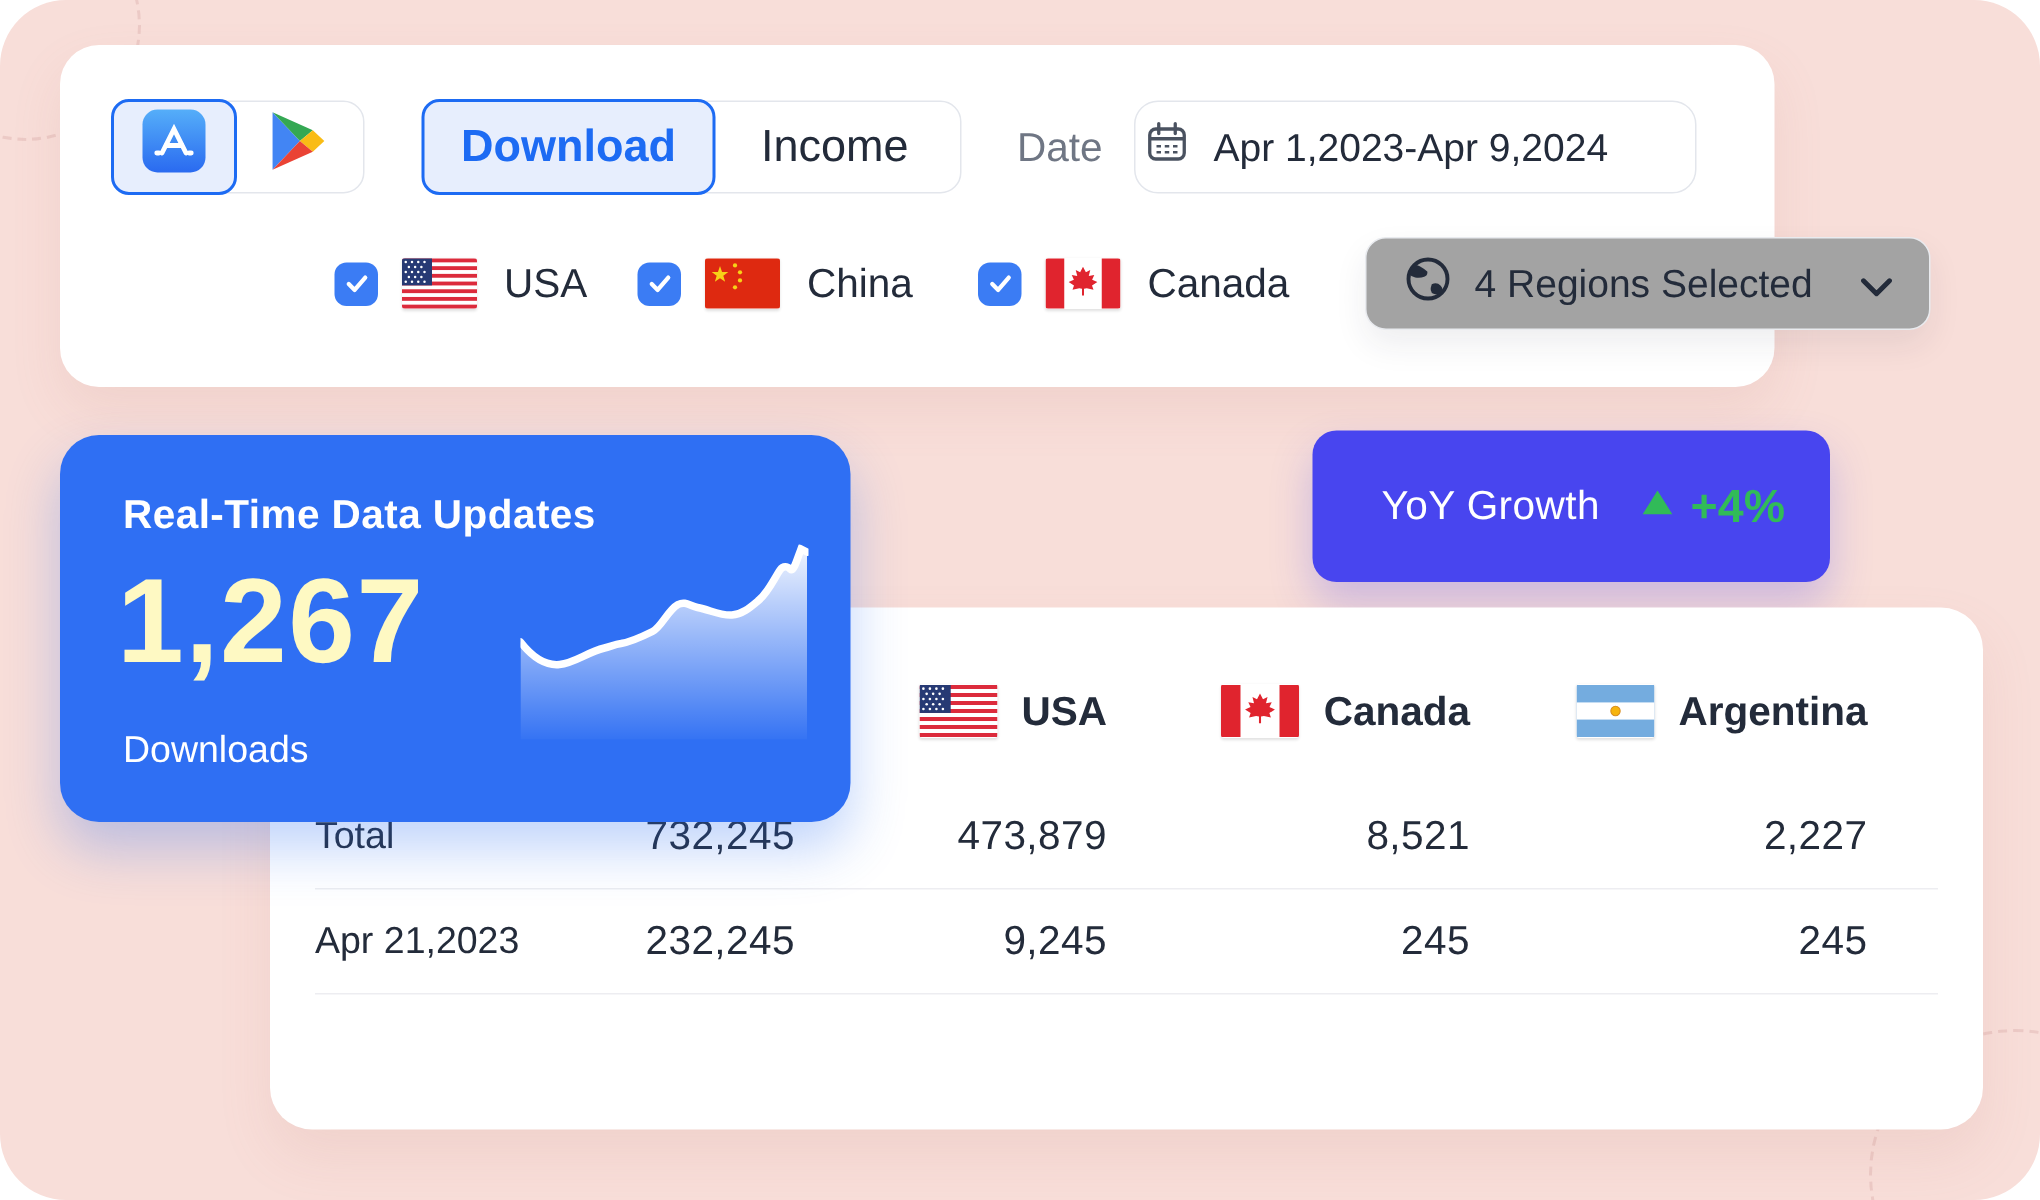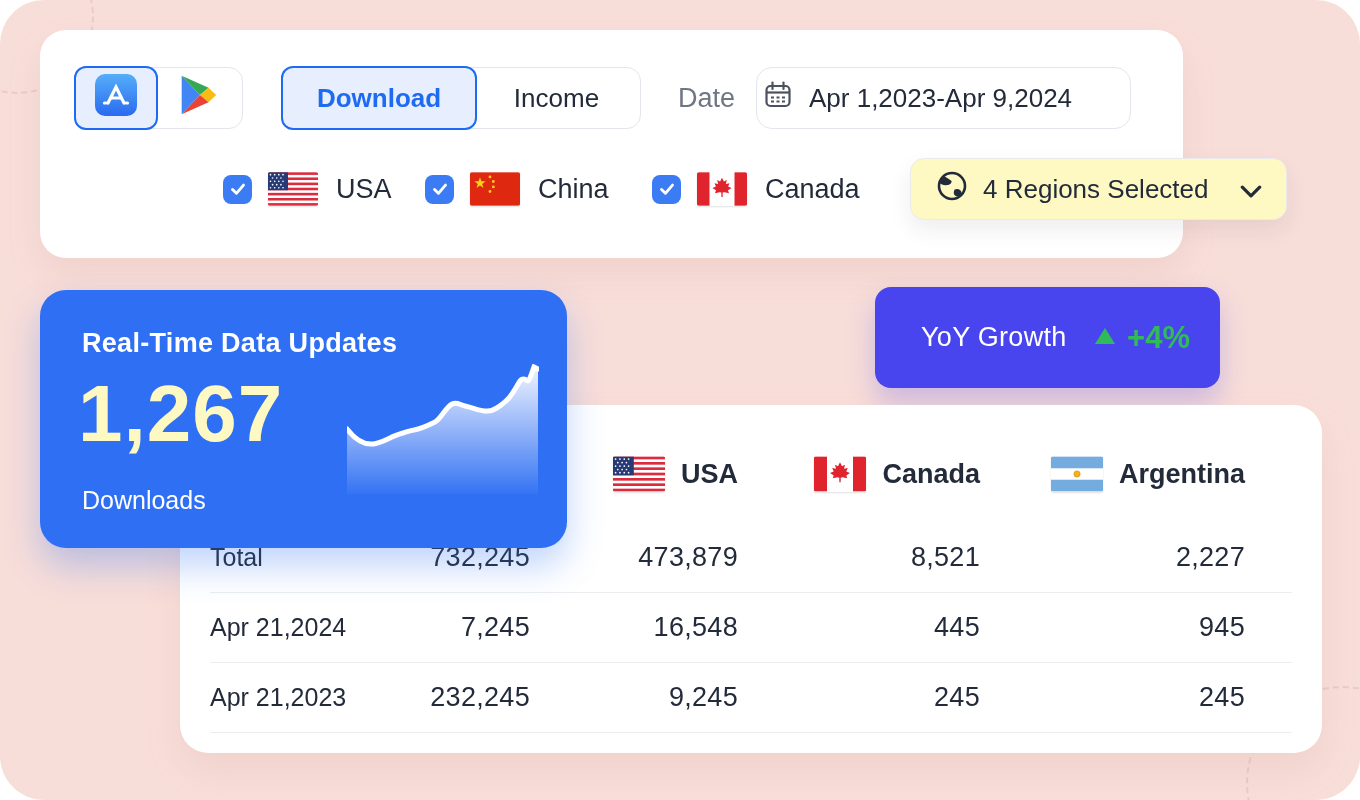--- a/index.html
+++ b/index.html
@@ -10,42 +10,42 @@
   .deco-tl{width:150px;height:150px;left:-60px;top:-60px;}
   .deco-br{width:190px;height:190px;right:-80px;bottom:-80px;}
 
   .card{position:absolute;background:#fff;border-radius:26px;}
   .filter-card{left:40px;top:30px;width:1143px;height:228px;
     box-shadow:0 16px 34px rgba(193,124,116,.12);}
 
   
   .seg{position:absolute;display:flex;background:#fff;border:1.5px solid #e3e6ec;border-radius:14px;box-sizing:border-box;}
   .seg-btn{border:none;background:transparent;display:flex;align-items:center;justify-content:center;
-    cursor:pointer;font-family:inherit;font-size:26px;color:#232b3a;box-sizing:border-box;}
+    cursor:pointer;font-family:inherit;font-size:30px;color:#232b3a;box-sizing:border-box;}
   .seg-btn.selected{background:#e7eefd;border:2.5px solid #1d6bf3;border-radius:12px;margin:-2px;z-index:1;}
   .stores{left:35px;top:37px;width:168px;height:62px;}
   .stores .seg-btn{width:84px;}
   .metrics{left:242px;top:37px;width:359px;height:62px;}
   .btn-download{width:196px;font-weight:bold;color:#1d6bf3;}
   .btn-income{width:163px;font-weight:500;}
 
   .date-label{position:absolute;left:638px;top:37px;height:62px;display:flex;align-items:center;
     font-size:27px;color:#6f7684;font-weight:500;}
   .date-btn{position:absolute;left:716px;top:37px;width:375px;height:62px;border-radius:16px;
     border:1.5px solid #e3e6ec;background:#fff;display:flex;align-items:center;justify-content:flex-start;
     gap:16px;font-family:inherit;font-size:26px;font-weight:500;color:#232b3a;cursor:pointer;box-sizing:border-box;}
 
   .country{position:absolute;top:128px;height:62px;display:flex;align-items:center;gap:16px;cursor:pointer;}
   .country-0{left:183px;}.country-1{left:385px;}.country-2{left:612px;}
   .checkbox{width:29px;height:29px;background:#3b7cf4;border-radius:8px;display:flex;align-items:center;justify-content:center;}
   .flag{width:50px;height:34px;border-radius:2px;box-shadow:0 1px 2px rgba(0,0,0,.12);}
   .country .label{font-size:27px;font-weight:500;margin-left:2px;}
 
   .regions-btn{position:absolute;left:870px;top:128px;width:377px;height:62px;border-radius:14px;
-    border:1.5px solid #e9ebef;background:#fef9c3;display:flex;align-items:center;gap:14px;padding:0 24px;
+    border:1.5px solid #e9ebef;background:#a3a3a3;display:flex;align-items:center;gap:14px;padding:0 24px;
     font-family:inherit;font-size:26px;font-weight:500;color:#232b3a;cursor:pointer;box-sizing:border-box;
     box-shadow:0 10px 22px rgba(34,43,58,.08);z-index:5;}
   .regions-btn .chev{margin-left:auto;}
 
   
   .realtime-card{left:40px;top:290px;width:527px;height:258px;background:#2f6ff3;border-radius:26px;
     z-index:3;box-shadow:0 18px 36px rgba(47,111,243,.30);}
   .rt-title{position:absolute;left:42px;top:38px;font-size:27px;font-weight:bold;color:#fff;letter-spacing:.3px;}
   .rt-value{position:absolute;left:38px;top:78px;font-size:80px;font-weight:bold;color:#fef9c3;letter-spacing:1px;}
   .rt-unit{position:absolute;left:42px;top:196px;font-size:25px;font-weight:500;color:#fff;}
@@ -291,27 +291,20 @@
     </div>
 
     <div class="t-row">
       <div class="c-label">Total</div>
       <div class="c1 c-val">732,245</div>
       <div class="c2 c-val">473,879</div>
       <div class="c3 c-val">8,521</div>
       <div class="c4 c-val">2,227</div>
     </div>
     <div class="t-row">
-      <div class="c-label">Apr 21,2024</div>
-      <div class="c1 c-val">7,245</div>
-      <div class="c2 c-val">16,548</div>
-      <div class="c3 c-val">445</div>
-      <div class="c4 c-val">945</div>
-    </div>
-    <div class="t-row">
       <div class="c-label">Apr 21,2023</div>
       <div class="c1 c-val">232,245</div>
       <div class="c2 c-val">9,245</div>
       <div class="c3 c-val">245</div>
       <div class="c4 c-val">245</div>
     </div>
   </section>
 
   <section class="card realtime-card">
     <div class="rt-title">Real-Time Data Updates</div>

